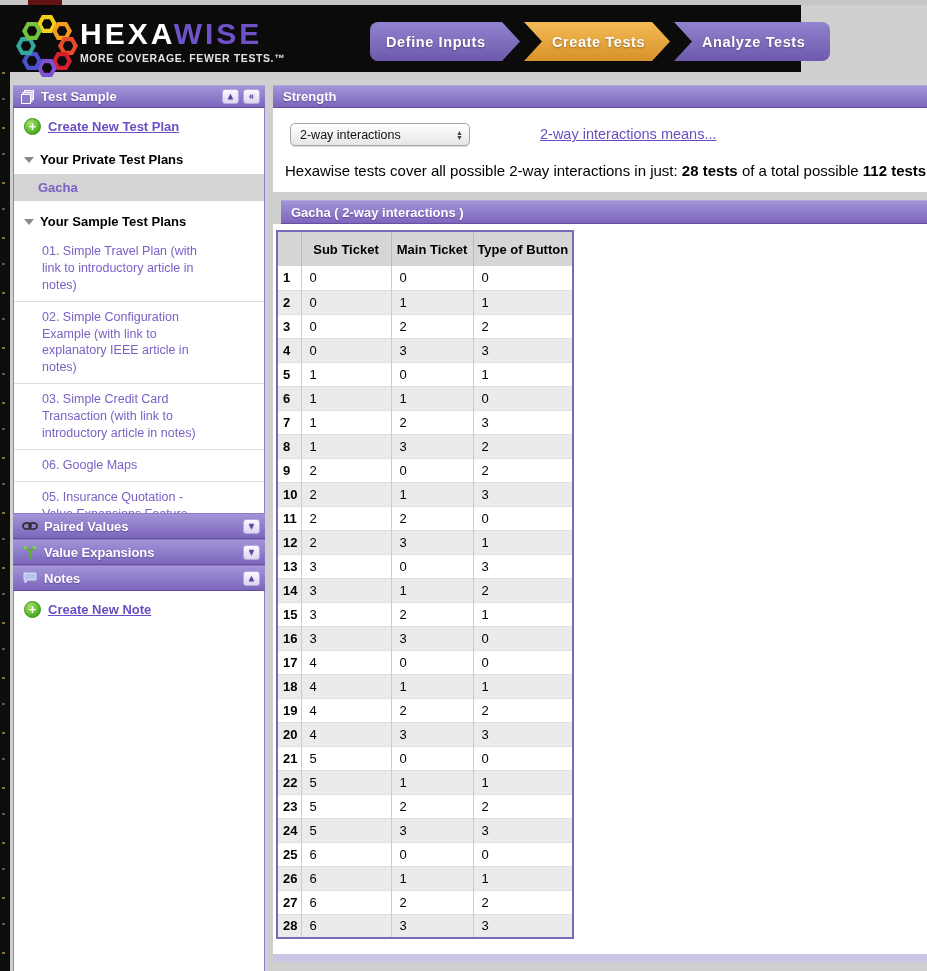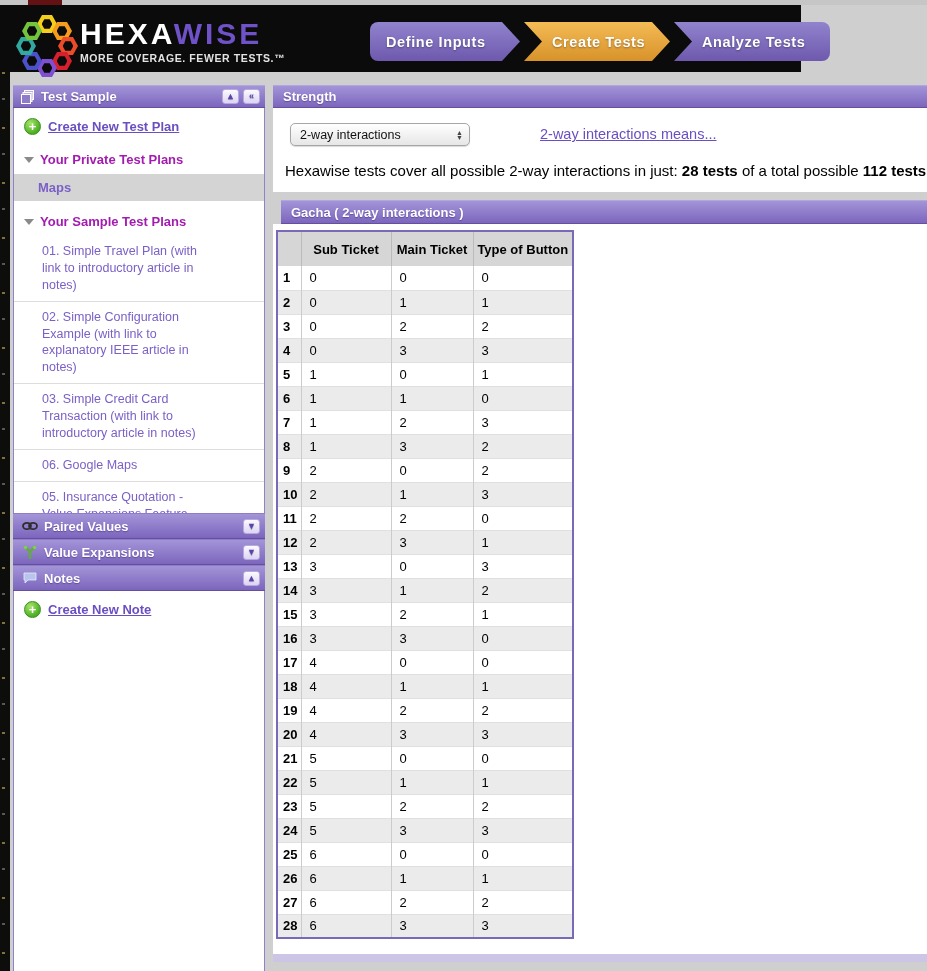--- a/index.html
+++ b/index.html
@@ -57,21 +57,21 @@
               display:flex; align-items:center; justify-content:center; cursor:pointer; line-height:1; }
   .tp-content { height:405px; background:#fff; border-left:1px solid #9181cb; border-right:1px solid #9181cb;
                 overflow:hidden; }
   .link-row { display:flex; align-items:center; gap:7px; padding:10px 10px 8px 10px; }
   .plus-ic { width:17px; height:17px; border-radius:50%; flex:0 0 17px;
              background:radial-gradient(circle at 35% 30%, #a8e46a, #4caf23 70%);
              border:1px solid #3c8d1d; color:#fff; font-weight:bold; font-size:13px; line-height:15px;
              text-align:center; }
   .plink { color:#6a4ec2; font-weight:bold; font-size:13px; text-decoration:underline; cursor:pointer; }
   .group-head { display:flex; align-items:center; gap:6px; padding:9px 8px 5px 10px;
-                font-size:13px; font-weight:bold; color:#a21caf; }
+                font-size:13px; font-weight:bold; color:#000000; }
   .tri { width:0; height:0; border-left:5px solid transparent; border-right:5px solid transparent;
          border-top:6px solid #8a8a8a; }
   .sel-item { background:#d4d4d4; color:#7b60c6; font-weight:bold; font-size:13px;
               padding:6px 6px 6px 24px; margin-top:2px; cursor:pointer; }
   .item-list { list-style:none; margin-top:2px; }
   .item-list li { color:#7b60c6; font-size:12.5px; line-height:1.35; padding:7px 8px 7px 28px; cursor:pointer; }
   .item-list li + li { border-top:1px solid #ddd; }
   .item-list li span { display:inline-block; max-width:160px; }
   .acc-row { height:26px; padding:0 5px 0 8px; border-top:1px solid #8f7cc7; cursor:pointer; }
   .acc-row .ic { width:18px; display:flex; justify-content:center; }
@@ -186,21 +186,21 @@
     <div class="tp-content">
       <div class="link-row">
         <span class="plus-ic">+</span>
         <span class="plink">Create New Test Plan</span>
       </div>
 
       <div class="group-head">
         <span class="tri"></span>
         <span>Your Private Test Plans</span>
       </div>
-      <div class="sel-item">Maps</div>
+      <div class="sel-item">Gacha</div>
 
       <div class="group-head" style="padding-top:13px;">
         <span class="tri"></span>
         <span>Your Sample Test Plans</span>
       </div>
       <ul class="item-list">
         <li><span>01. Simple Travel Plan (with link to introductory article in notes)</span></li>
         <li><span>02. Simple Configuration Example (with link to explanatory IEEE article in notes)</span></li>
         <li><span>03. Simple Credit Card Transaction (with link to introductory article in notes)</span></li>
         <li><span>06. Google Maps</span></li>

